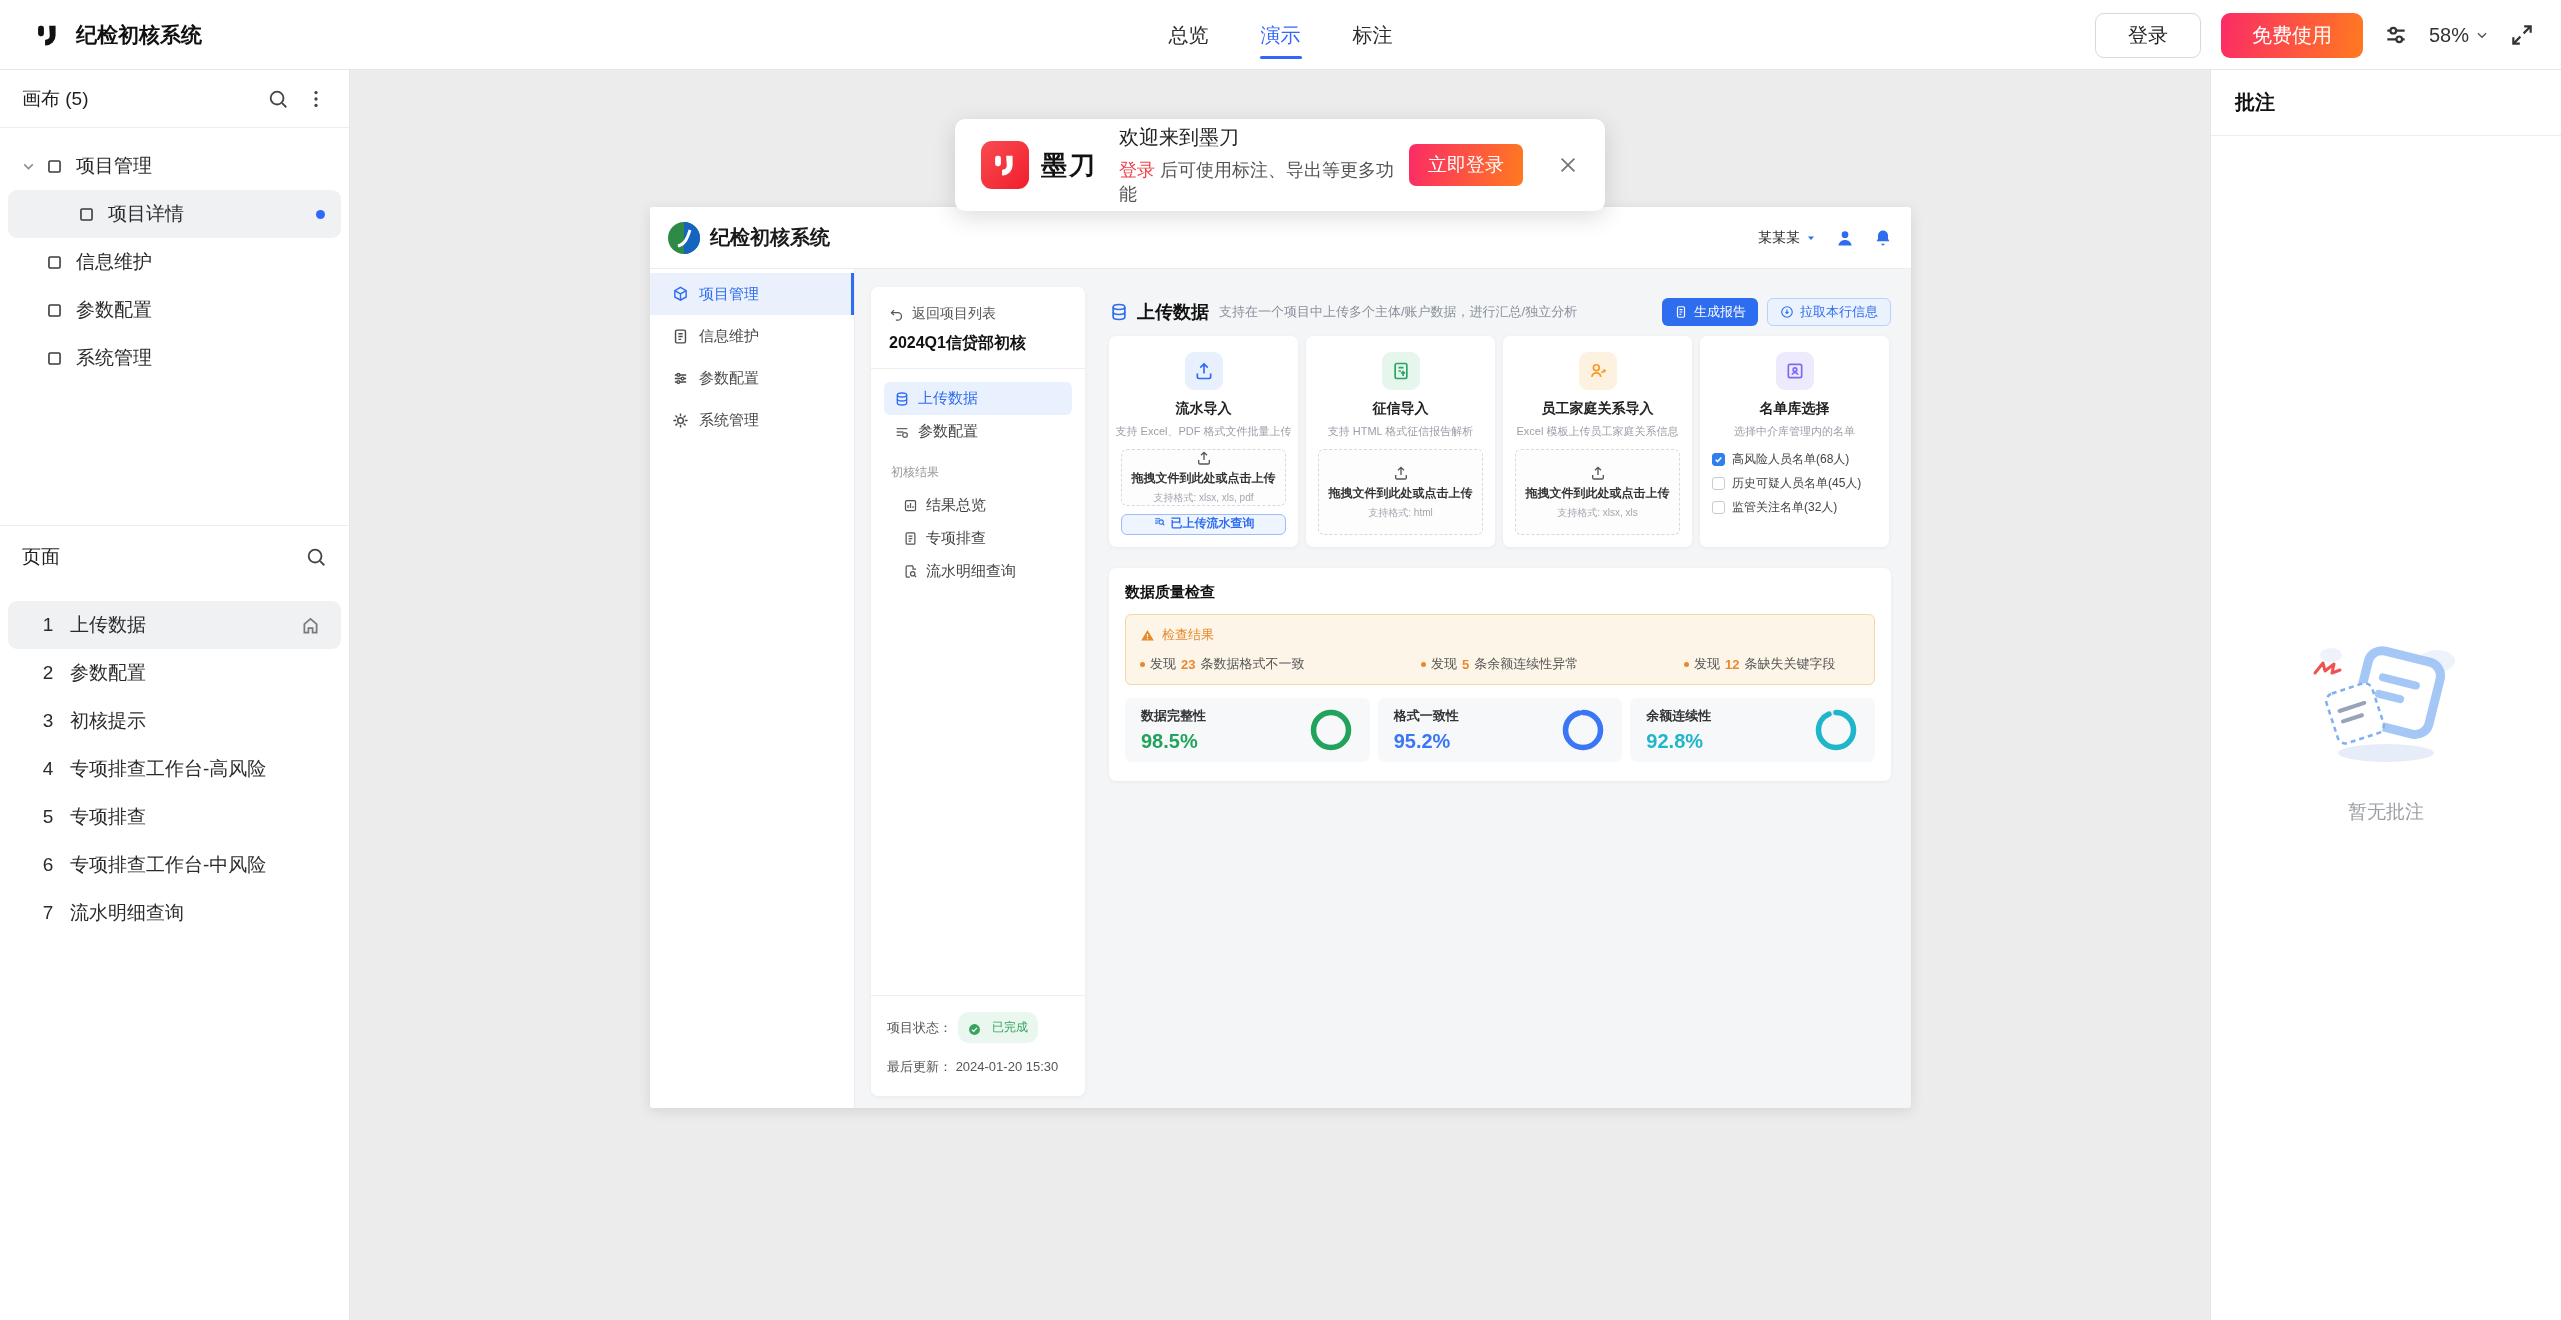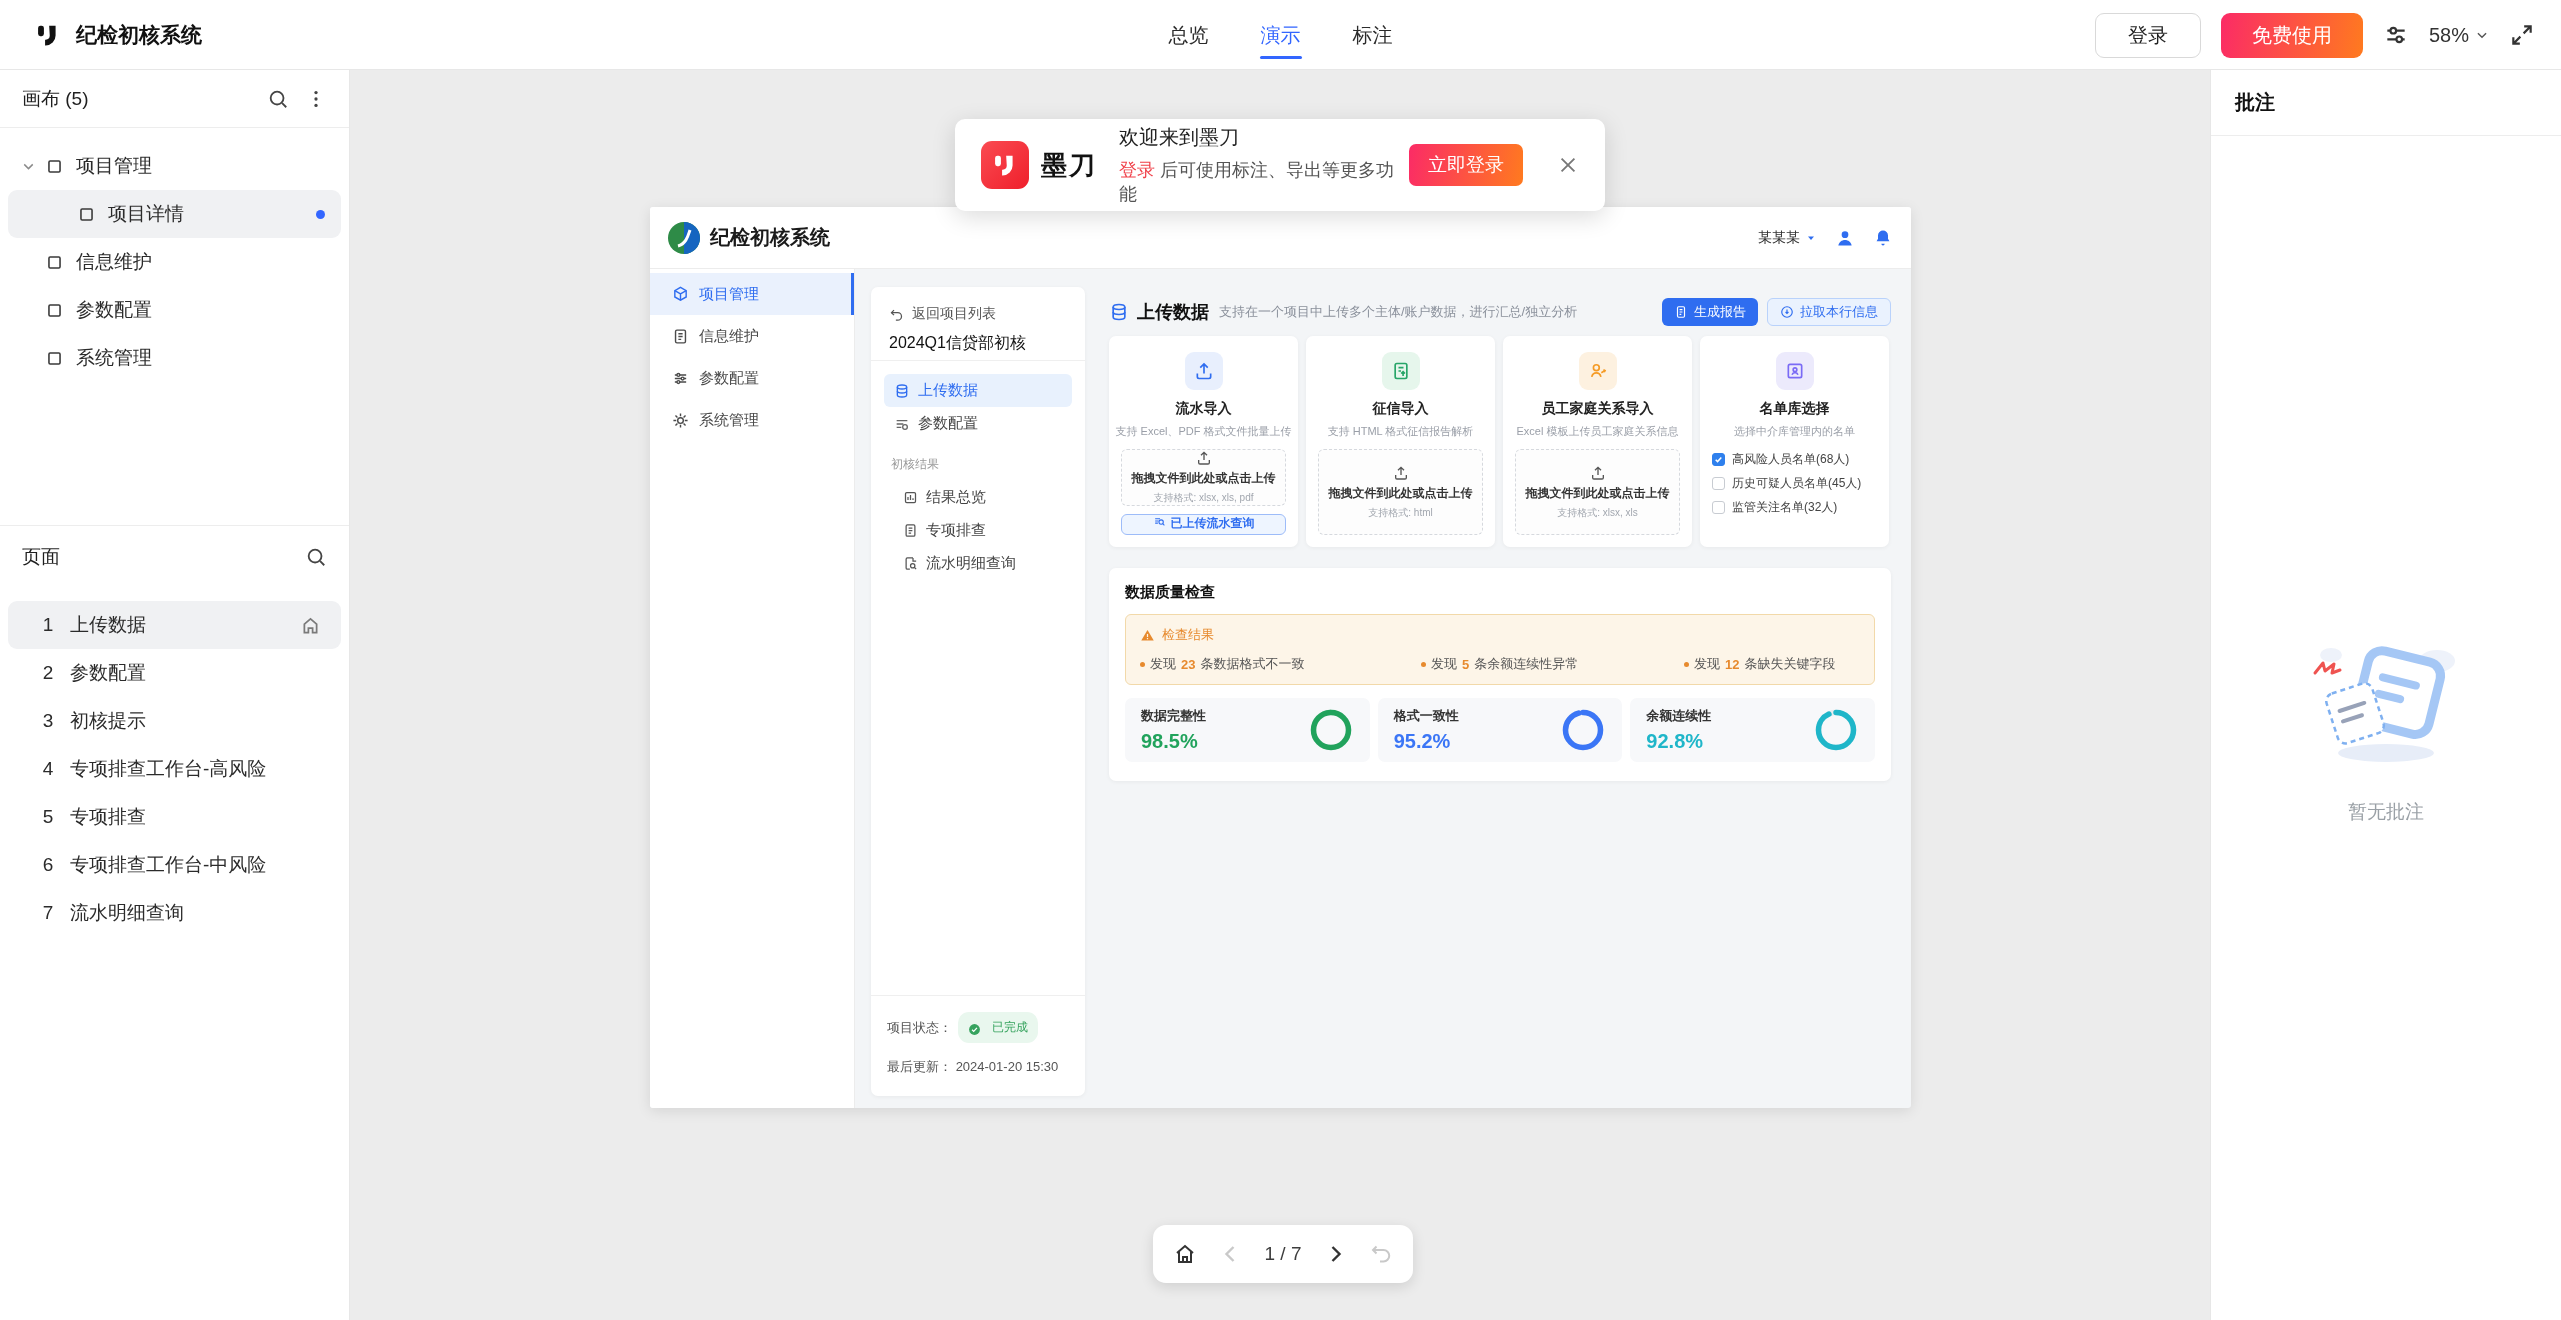--- a/index.html
+++ b/index.html
@@ -70,21 +70,21 @@
 .mk-user .caret{width:12px;height:12px;color:#2f6df0}
 .mk-ic{width:20px;height:20px;color:#2f6df0;cursor:pointer}
 .mk-nav{position:absolute;left:0;top:62px;bottom:0;width:205px;background:#fff;border-right:1px solid #ececec;padding-top:4px}
 .mk-nav-item{height:42px;display:flex;align-items:center;gap:10px;padding-left:22px;font-size:15px;color:#4a4a4a;position:relative;cursor:pointer}
 .mk-nav-item svg{width:17px;height:17px;flex:none}
 .mk-nav-item.active{background:#eaf1fd;color:#2f6df0}
 .mk-nav-item.active::after{content:"";position:absolute;right:0;top:0;bottom:0;width:3px;background:#2f6df0}
 .mk-subnav{position:absolute;left:221px;top:80px;width:214px;height:809px;background:#fff;border-radius:7px;box-shadow:0 1px 4px rgba(0,0,0,.05)}
 .sn-back{display:flex;align-items:center;gap:8px;padding:18px 18px 0;font-size:14px;color:#555;cursor:pointer}
 .sn-back svg{width:15px;height:15px}
-.sn-title{font-size:16px;font-weight:normal;color:#111;padding:10px 18px 6px;border-bottom:1px solid #efefef}
+.sn-title{font-size:16px;font-weight:bold;color:#111;padding:10px 18px 14px;border-bottom:1px solid #efefef}
 .sn-item{height:33px;margin:0 13px;border-radius:6px;display:flex;align-items:center;gap:8px;padding-left:10px;font-size:15px;color:#444;cursor:pointer}
 .sn-item svg{width:16px;height:16px;color:#666;flex:none}
 .sn-item.active{background:#e8f1fd;color:#2f6df0}
 .sn-item.active svg{color:#2f6df0}
 .sn-first{margin-top:13px}
 .sn-section{font-size:12px;color:#999;padding:16px 0 8px 20px}
 .sn-result{height:33px;display:flex;align-items:center;gap:8px;padding-left:32px;font-size:15px;color:#444;cursor:pointer}
 .sn-result svg{width:15px;height:15px;color:#555;flex:none}
 .sn-footer{position:absolute;left:0;right:0;bottom:0;border-top:1px solid #efefef;padding:16px 16px 20px}
 .sn-status{display:flex;align-items:center;font-size:13px;color:#555}
@@ -626,32 +626,14 @@
           <rect x="30" y="62" width="48" height="52" rx="8" fill="#fff" stroke="#7fb0f0" stroke-width="2.5" stroke-dasharray="5 4"></rect>
           <line x1="40" y1="81" x2="66" y2="81" stroke="#98a2b8" stroke-width="4" stroke-linecap="round"></line>
           <line x1="40" y1="92" x2="60" y2="92" stroke="#98a2b8" stroke-width="4" stroke-linecap="round"></line>
         </g>
         <path d="M14 48l8-10 2 8 9-7-2 9 8-3" fill="none" stroke="#ef5350" stroke-width="3" stroke-linecap="round" stroke-linejoin="round"></path>
       </svg>
       <div class="rp-empty-text">暂无批注</div>
     </div>
   </div>
 
-  <div class="player">
-    <svg class="pl-ic" viewBox="0 0 24 24" fill="none" stroke="currentColor" stroke-width="2">
-        <path d="M4 11l8-7 8 7"></path>
-        <path d="M6 9.5V20h12V9.5"></path>
-        <path d="M10 20v-5h4v5"></path>
-      </svg>
-    <svg class="pl-ic disabled" viewBox="0 0 24 24" fill="none" stroke="currentColor" stroke-width="2.4">
-        <path d="M14.5 5l-7 7 7 7"></path>
-      </svg>
-    <span class="pl-ind">1 / 7</span>
-    <svg class="pl-ic" viewBox="0 0 24 24" fill="none" stroke="currentColor" stroke-width="2.4">
-        <path d="M9.5 5l7 7-7 7"></path>
-      </svg>
-    <svg class="pl-ic disabled" viewBox="0 0 24 24" fill="none" stroke="currentColor" stroke-width="2">
-        <path d="M7.5 4.5L4 8l3.5 3.5"></path>
-        <path d="M4 8h10.5a5.75 5.75 0 1 1 0 11.5H11"></path>
-      </svg>
-  </div>
 
 </div>
 
 </body></html>

